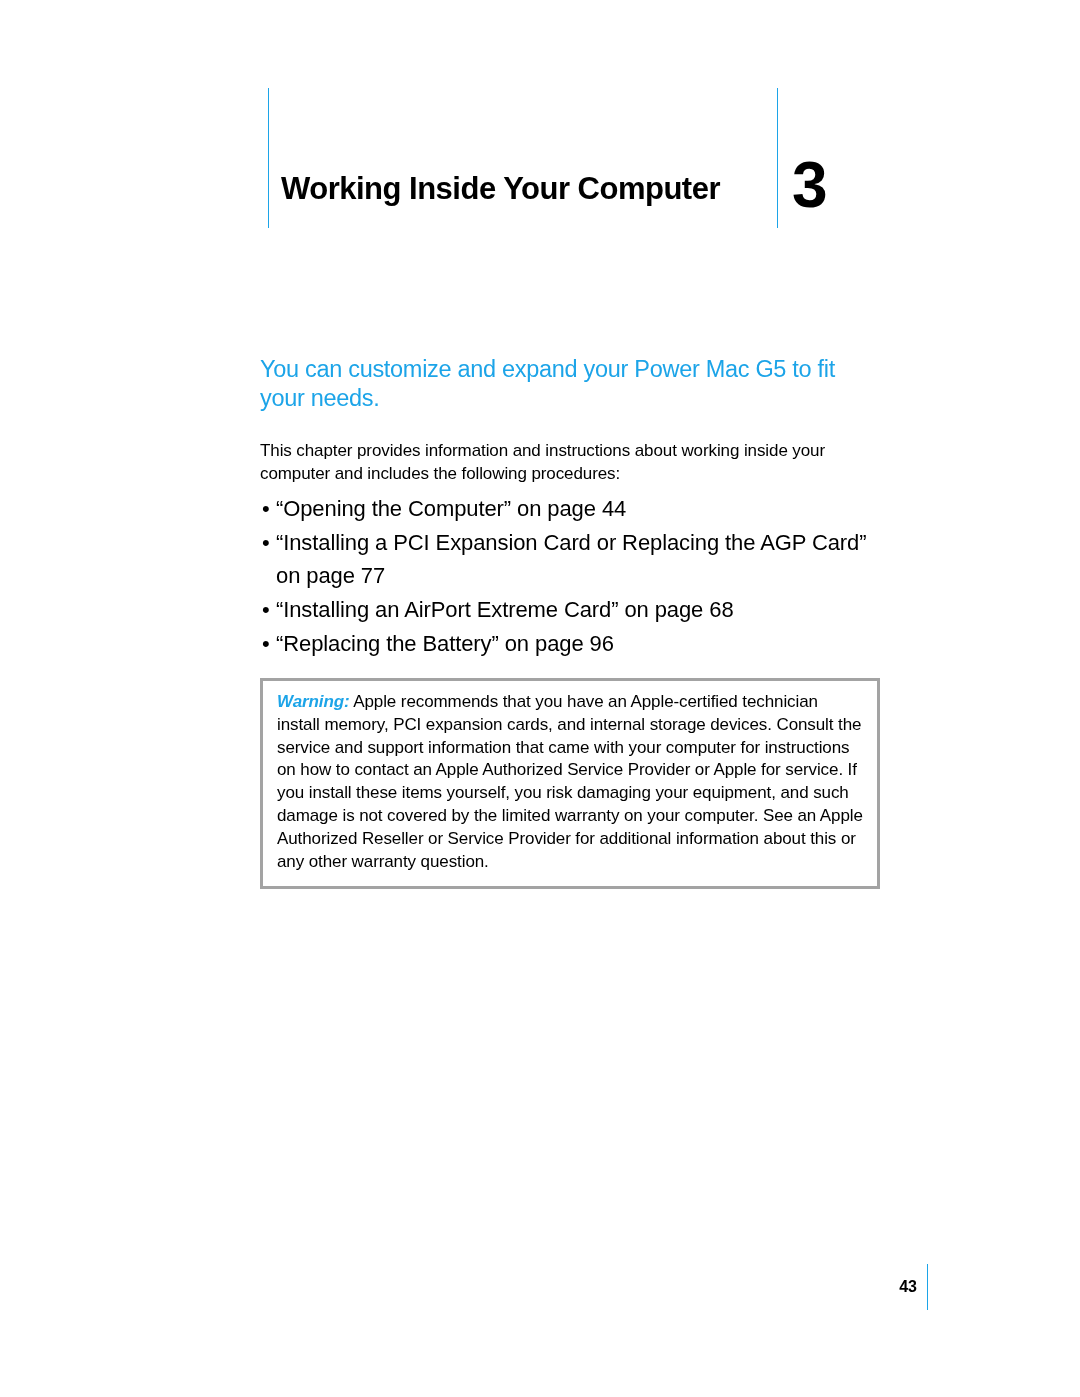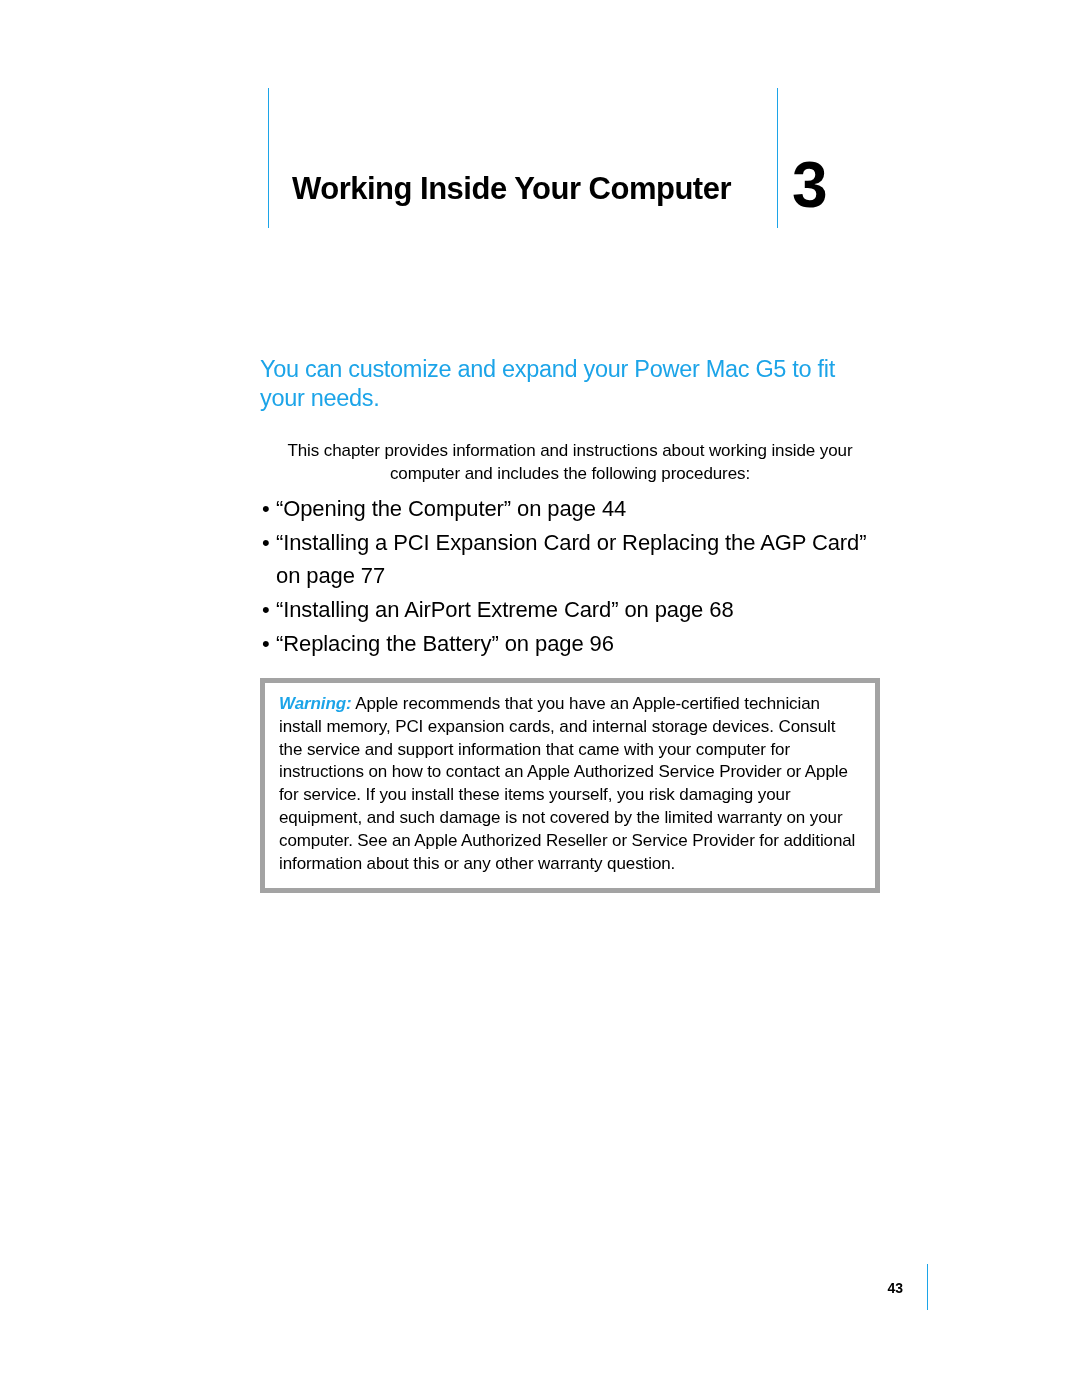--- a/index.html
+++ b/index.html
@@ -38,21 +38,21 @@
       position: absolute;
       width: 1px;
       height: 140px;
       background: #1ca4e8;
       left: 509px;
       top: 0;
     }
     .chapter-title {
       position: absolute;
       top: 83px;
-      left: 24px;
+      left: 13px;
       font-size: 31px;
       font-weight: 600;
       color: #000;
       letter-spacing: -0.5px;
     }
     .chapter-number {
       position: absolute;
       top: 65px;
       left: 524px;
       font-size: 64px;
@@ -73,21 +73,20 @@
       line-height: 1.25;
       letter-spacing: -0.3px;
       margin-bottom: 26px;
     }
     .body-text {
       font-size: 17px;
       color: #000;
       line-height: 1.35;
       margin-bottom: 5px;
       letter-spacing: -0.1px;
-      text-align: center;
     }
     .bullet-list {
       margin-top: 6px;
       margin-bottom: 18px;
     }
     .bullet-item {
       font-size: 22px;
       color: #000;
       line-height: 1.5;
       padding-left: 16px;
@@ -95,21 +94,21 @@
       margin-bottom: 1px;
       letter-spacing: -0.1px;
     }
     .bullet-item::before {
       content: "•";
       position: absolute;
       left: 2px;
       top: 0;
     }
     .warning-box {
-      border: 5px solid #a3a3a3;
+      border: 3px solid #a3a3a3;
       padding: 10px 14px 12px 14px;
       margin-top: 14px;
     }
     .warning-text {
       font-size: 17px;
       color: #000;
       line-height: 1.35;
       letter-spacing: -0.1px;
     }
     .warning-label {
@@ -121,22 +120,22 @@
       position: absolute;
       bottom: 87px;
       right: 152px;
       width: 1px;
       height: 46px;
       background: #1ca4e8;
     }
     .page-number {
       position: absolute;
       bottom: 101px;
-      right: 177px;
-      font-size: 14px;
+      right: 163px;
+      font-size: 16px;
       font-weight: 700;
       color: #000;
     }
   </style>
 </head>
 <body>
 
 <div class="page">
 
   <div class="header-area">

